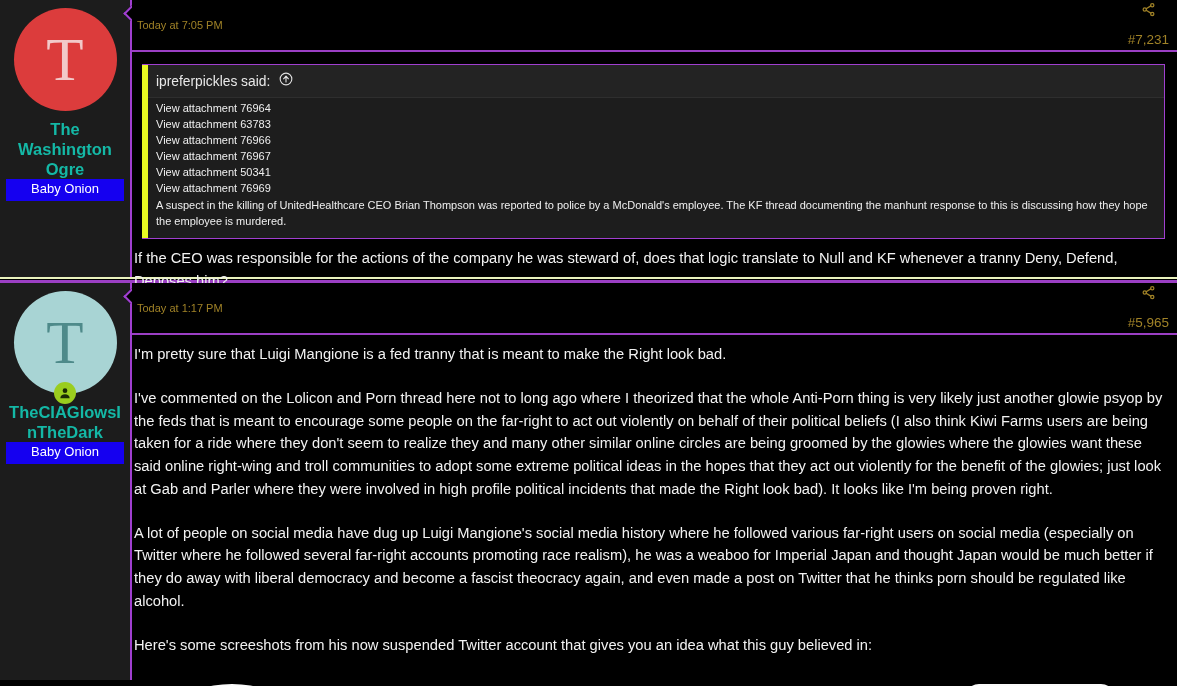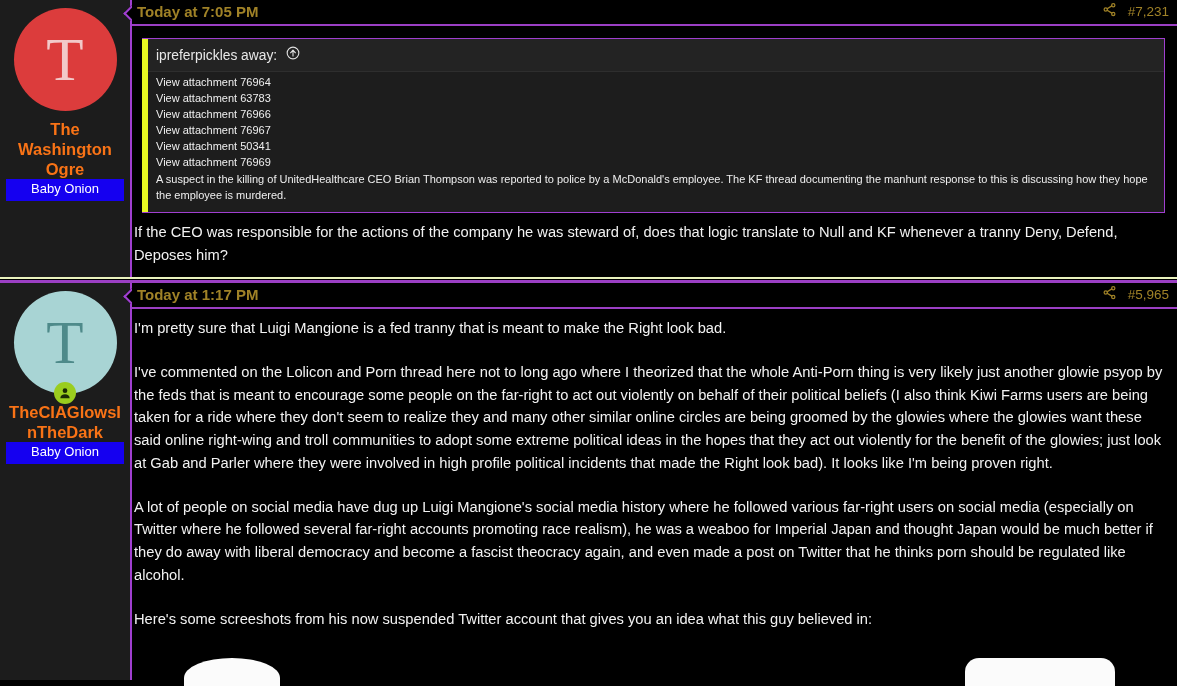--- a/index.html
+++ b/index.html
@@ -56,21 +56,21 @@
     transform: translateX(-50%);
     bottom: -10px;
     width: 22px; height: 22px;
     border-radius: 50%;
     background: #9acd1e;
     display: flex; align-items: center; justify-content: center;
   }
   .online-badge svg { width: 14px; height: 14px; display:block; }
   .username {
     margin-top: 8px;
-    color: #f97316;
+    color: #14b8a6;
     font-size: 16.5px;
     font-weight: bold;
     line-height: 1.22;
     word-wrap: break-word;
   }
   .user-title {
     background: #1500f0;
     color: #ffffff;
     font-size: 13px;
     padding: 3px 2px 4px 2px;
@@ -108,25 +108,24 @@
 
   .post-head {
     display: flex;
     align-items: center;
     justify-content: space-between;
     padding: 2px 8px 3px 3px;
     border-bottom: 2px solid #9b3fc4;
   }
   .post-date {
     color: #a08227;
-    font-size: 15px;
+    font-size: 11px;
     padding-left: 2px;
-    font-weight: bold;
-  }
-  .head-right { display: flex; align-items: center; gap: 11px; }
+  }
+  .head-right { display: flex; align-items: center; gap: 11px; flex-direction: column; }
   .share-icon { display:block; }
   .post-num { color: #a08227; font-size: 13.5px; }
 
   .post-body {
     padding: 8px 8px 9px 2px;
     color: #f2f2f2;
     font-size: 14.7px;
     line-height: 1.55;
   }
   .post-body p { margin: 0 0 21px 0; }
@@ -211,21 +210,21 @@
             </svg>
           </span>
           <span class="post-num">#7,231</span>
         </span>
       </div>
 
       <div class="post-body">
         <div class="quote">
           <span class="quote-bar"></span>
           <div class="quote-head">
-            <span>ipreferpickles away:</span>
+            <span>ipreferpickles said:</span>
             <span class="quote-jump">
               <svg width="14" height="14" viewBox="0 0 24 24" fill="none" stroke="#e0e0e0" stroke-width="1.9" stroke-linecap="round" stroke-linejoin="round">
                 <circle cx="12" cy="12" r="10"></circle>
                 <line x1="12" y1="17" x2="12" y2="7.5"></line>
                 <polyline points="7.8,11.6 12,7.3 16.2,11.6"></polyline>
               </svg>
             </span>
           </div>
           <div class="quote-content">
             <span class="attach-line">View attachment 76964</span>

